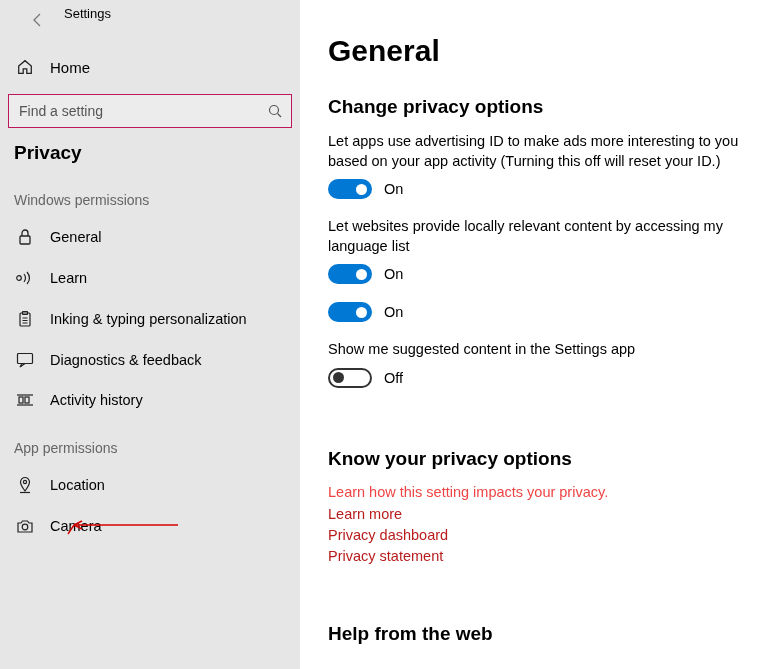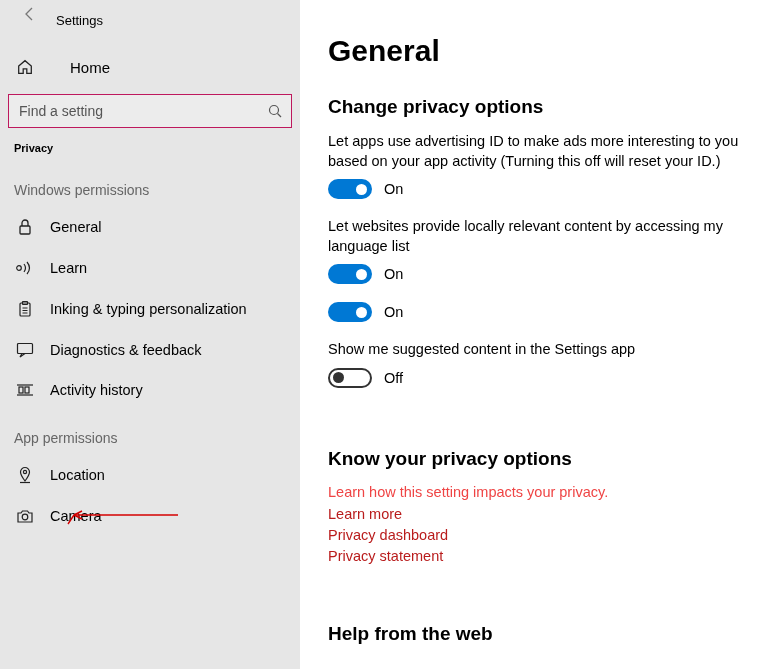--- a/index.html
+++ b/index.html
@@ -16,40 +16,39 @@
   
   .sidebar {
     width:300px;
     background:#e6e6e6;
     display:flex;
     flex-direction:column;
     padding-bottom:10px;
   }
   .top-bar {
     display:flex;
-    align-items:flex-end;
-    padding:6px 4px 6px 16px;
+    align-items:flex-start;
+    padding:6px 4px 6px 24px;
     height:34px;
   }
   .top-bar .back {
     width:28px; height:28px;
     display:flex; align-items:center; justify-content:center;
     color:#555;
   }
   .top-bar .title {
     padding-left:12px;
     font-size:13px;
   }
   .home-row {
     display:flex;
     align-items:flex-end;
     padding:14px 0 14px 14px;
     margin-top:10px;
     cursor:pointer;
-    gap:20px;
   }
   .home-row .icon { width:22px; display:flex; justify-content:center; }
   .home-row .label { padding-left:14px; font-size:15px; }
   .search-box {
     margin:4px 8px 0 8px;
     border:1px solid #be185d;
     background:#ececec;
     height:34px;
     display:flex;
     align-items:center;
@@ -62,21 +61,21 @@
     outline:none;
     font-size:14px;
     font-family:inherit;
     color:#333;
   }
   .search-box input::placeholder { color:#555; }
   .search-box .search-icon { color:#555; }
   .category {
     padding:14px 0 8px 14px;
     font-weight:600;
-    font-size:11px;
+    font-size:19px;
   }
   .section-header {
     padding:20px 0 8px 14px;
     color:#666;
     font-size:14px;
   }
   .nav-item {
     display:flex;
     align-items:center;
     padding:12px 0 12px 14px;

